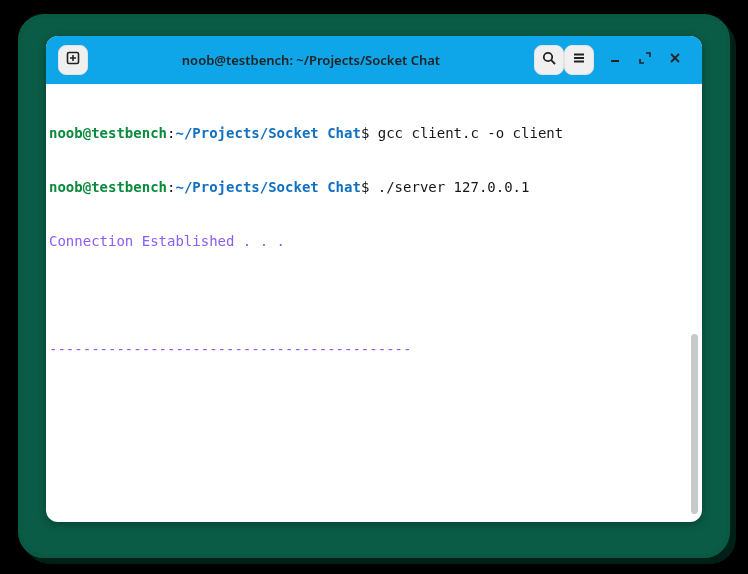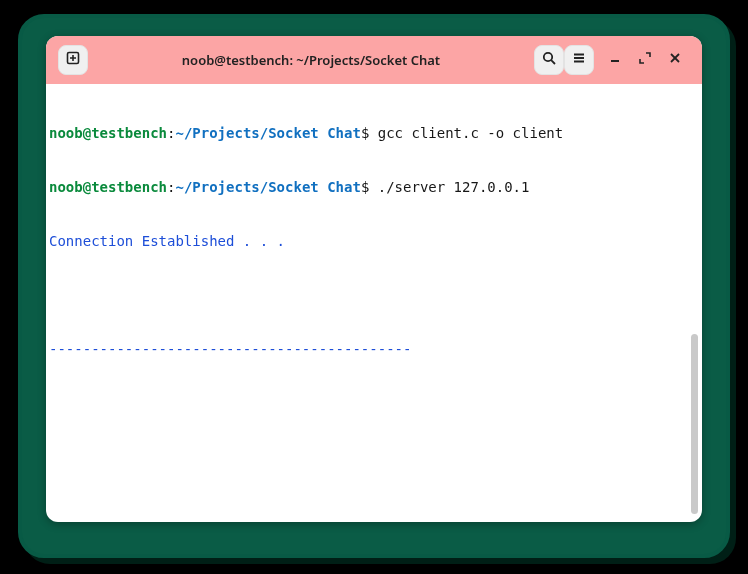--- a/index.html
+++ b/index.html
@@ -31,21 +31,21 @@
     display: flex;
     flex-direction: column;
     overflow: hidden;
   }
   .titlebar {
     height: 48px;
     display: flex;
     align-items: center;
     padding: 0 12px;
     gap: 0;
-    background: #fca5a5;
+    background: #0ea5e9;
   }
   .btn {
     width: 30px; height: 30px;
     border-radius: 8px;
     display: flex; align-items: center; justify-content: center;
     color: #222;
   }
   .btn.raised {
     background: #f0f0f0;
     border: 1px solid #e3e3e3;
@@ -72,21 +72,21 @@
     white-space: pre;
     overflow: hidden;
     color: #171717;
   }
   .line { white-space: pre; padding: 0 0 0 1px;}
   .user { color: #0a8a3c; font-weight: 600; }
   .colon { color: #171717; }
   .path { color: #1170c0; font-weight: 600; }
   .dollar { color: #171717; }
   .cmd { color: #171717; }
-  .out  { color: #1d4ed8; }
+  .out  { color: #8b5cf6; }
   .scrollbar {
     position: absolute;
     right: 4px;
     top: 250px;
     width: 7px;
     height: 180px;
     background: #c9c9c9;
     border-radius: 4px;
   }
 </style>

